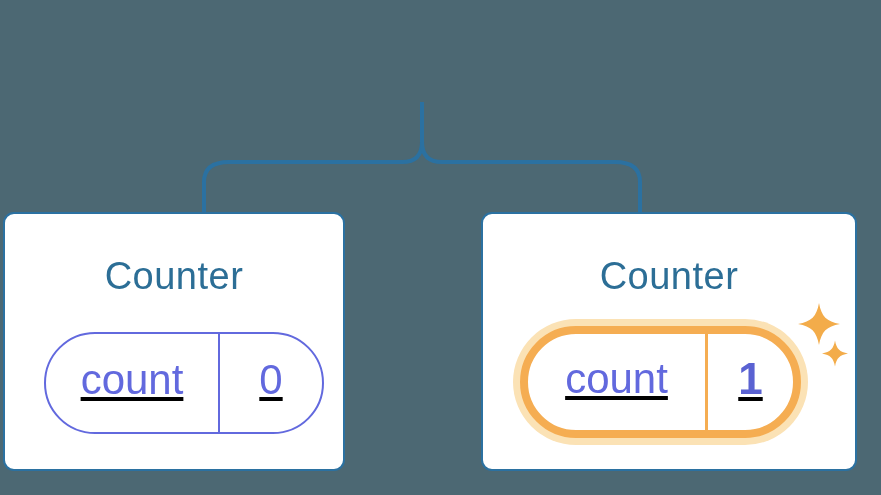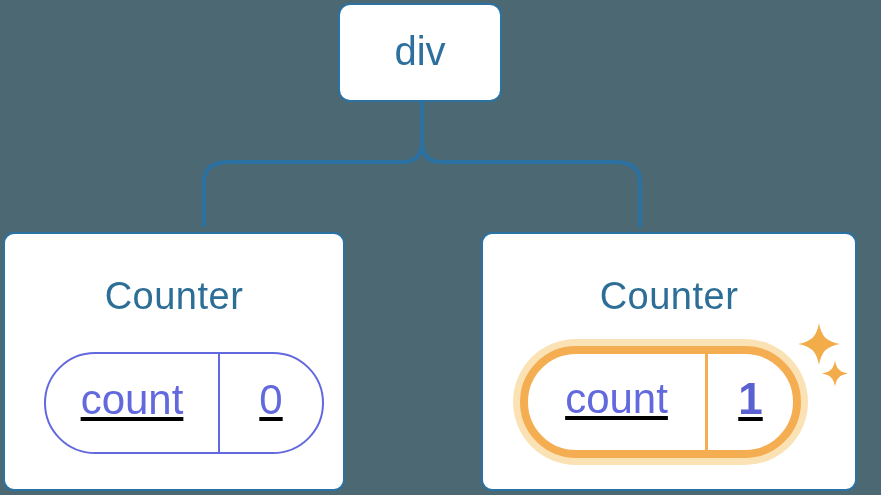--- a/index.html
+++ b/index.html
@@ -40,21 +40,21 @@
   }
   .root-node-label {
     font-size: 40px;
     font-weight: 500;
     color: #2D6F9D;
     line-height: 1;
     padding-bottom: 4px;
   }
   .counter-card {
     position: absolute;
-    top: 232px;
+    top: 212px;
     height: 259px;
     box-sizing: border-box;
     background: #ffffff;
     border: 2px solid #2B71A1;
     border-radius: 11px;
   }
   .counter-card.left  { left: 3px;   width: 342px; }
   .counter-card.right { left: 481px; width: 376px; }
   .counter-title {
     margin-top: 40px;
@@ -125,23 +125,20 @@
 </head>
 <body>
 
 <div class="stage">
 
   <svg class="connector-svg" viewBox="0 0 881 495" xmlns="http://www.w3.org/2000/svg" aria-hidden="true">
     <path d="M422,102 L422,142 Q422,162 402,162 L229,162 Q204,162 204,182 L204,227" fill="none" stroke="#2B71A1" stroke-width="4"></path>
     <path d="M422,102 L422,142 Q422,162 442,162 L615,162 Q640,162 640,182 L640,227" fill="none" stroke="#2B71A1" stroke-width="4"></path>
   </svg>
 
-  <div class="root-node">
-    <span class="root-node-label">div</span>
-  </div>
 
   <div class="counter-card left">
     <div class="counter-title">Counter</div>
     <div class="state-pill plain">
       <div class="pill-name-section">
         <span class="state-name">count</span>
       </div>
       <div class="pill-value-section">
         <span class="state-value">0</span>
       </div>

